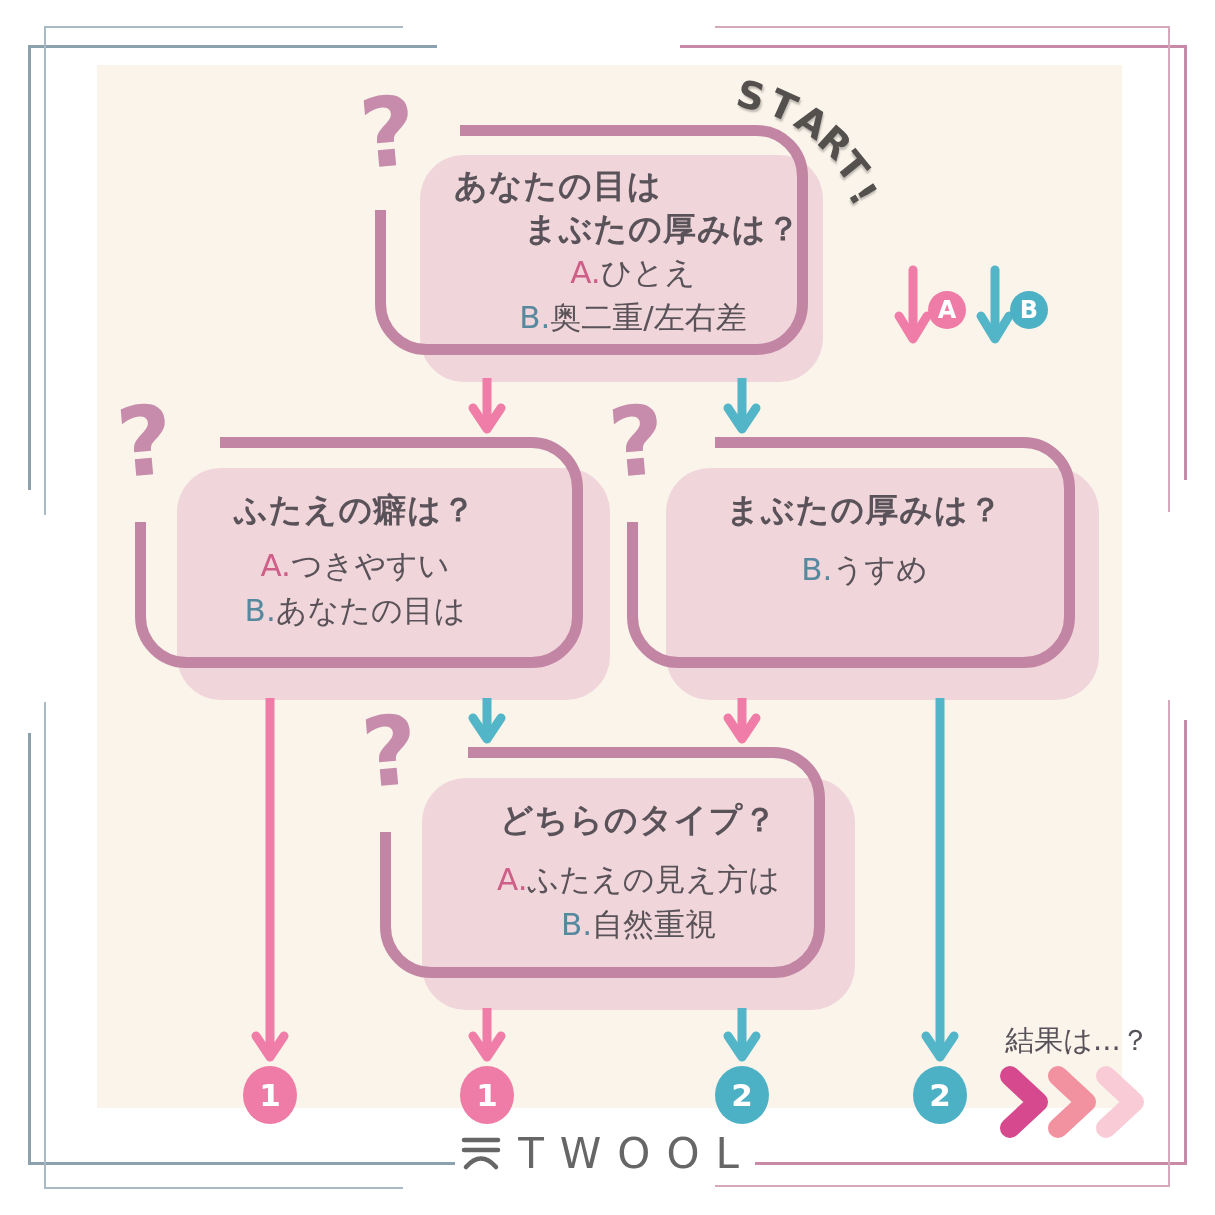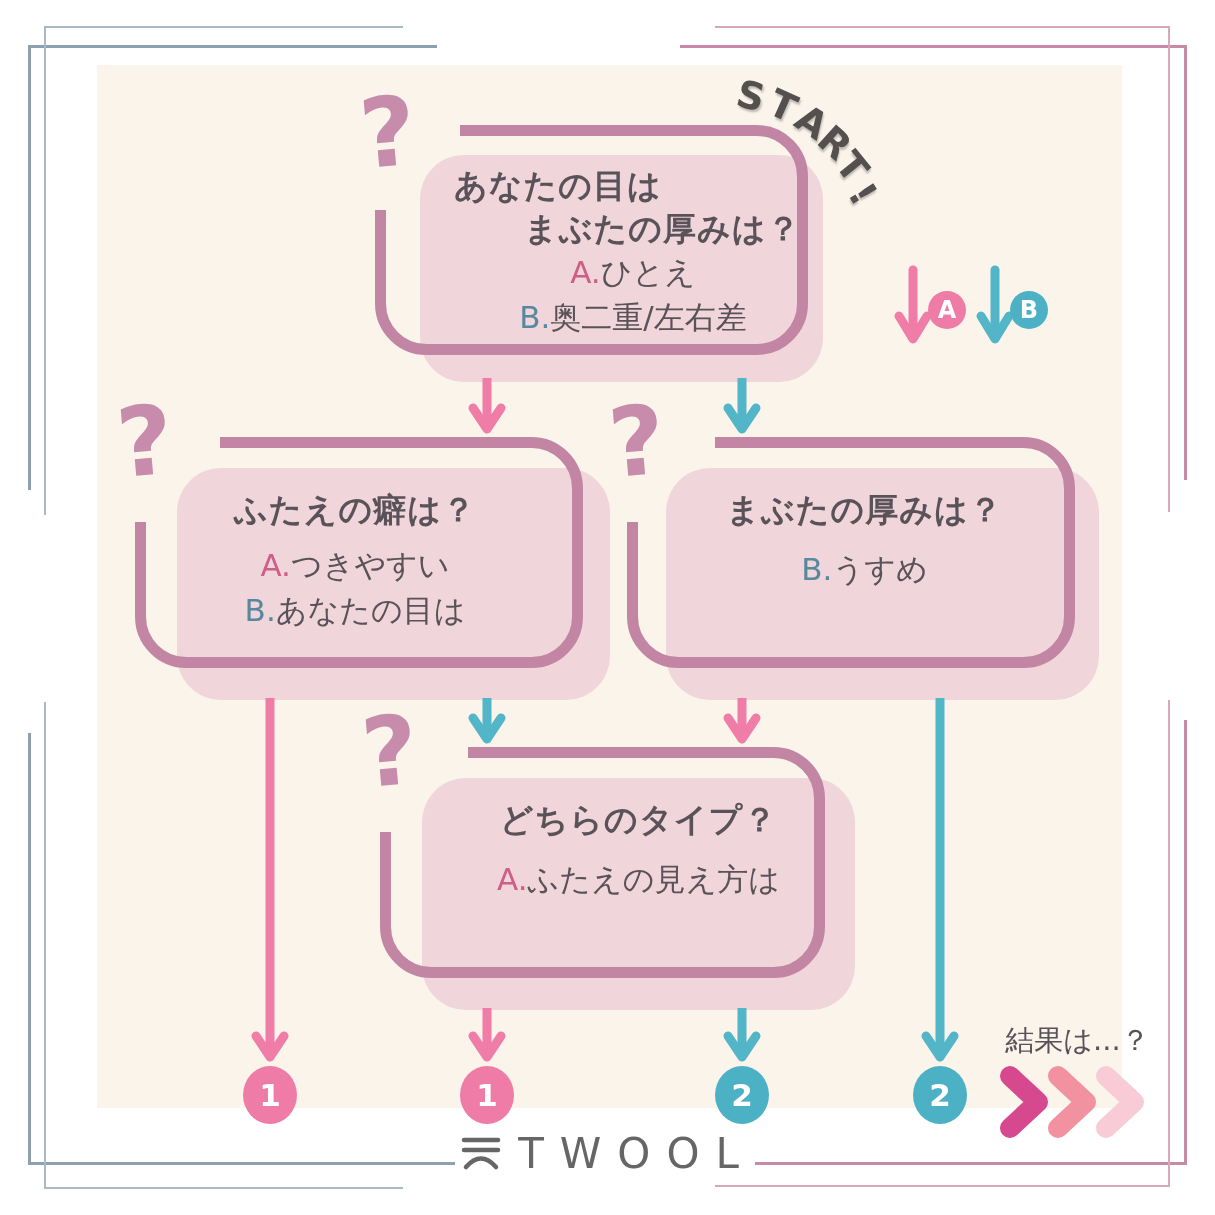--- a/index.html
+++ b/index.html
@@ -152,20 +152,21 @@
   <div class="qbox" style="left:360px;top:692px;width:520px;height:330px;">
     <div class="qfill" style="left:62px;top:86px;width:433px;height:232px;"></div>
     <svg class="qstroke" style="left:20px;top:55px;" width="445" height="231">
       <path d="M88,5.5 L393.5,5.5 A46,46 0 0 1 439.5,51.5 L439.5,179.5 A46,46 0 0 1 393.5,225.5 L51.5,225.5 A46,46 0 0 1 5.5,179.5 L5.5,85" fill="none" stroke="#c286a4" stroke-width="11"></path>
     </svg>
     <div class="qmark" style="left:2px;top:12px;">?</div>
     <div class="qtext" style="left:62px;top:106px;width:433px;">
       <div class="qtitle center">どちらのタイプ？</div>
       <div class="qopts" style="margin-top:16px;">
         <div class="qopt"><span class="oa">A.</span><span>ふたえの見え方は</span></div>
+        <div class="qopt"><span class="ob">B.</span><span>自然重視</span></div>
       </div>
     </div>
   </div>
 
   <svg class="arrow" style="left:467px;top:1008px;" width="40" height="56">
     <line x1="20" y1="0" x2="20" y2="42" stroke="#f07da7" stroke-width="9"></line>
     <polyline points="6,28 20,49 34,28" fill="none" stroke="#f07da7" stroke-width="9" stroke-linecap="round" stroke-linejoin="round"></polyline>
   </svg>
   <svg class="arrow" style="left:722px;top:1008px;" width="40" height="56">
     <line x1="20" y1="0" x2="20" y2="42" stroke="#53b5c8" stroke-width="9"></line>

